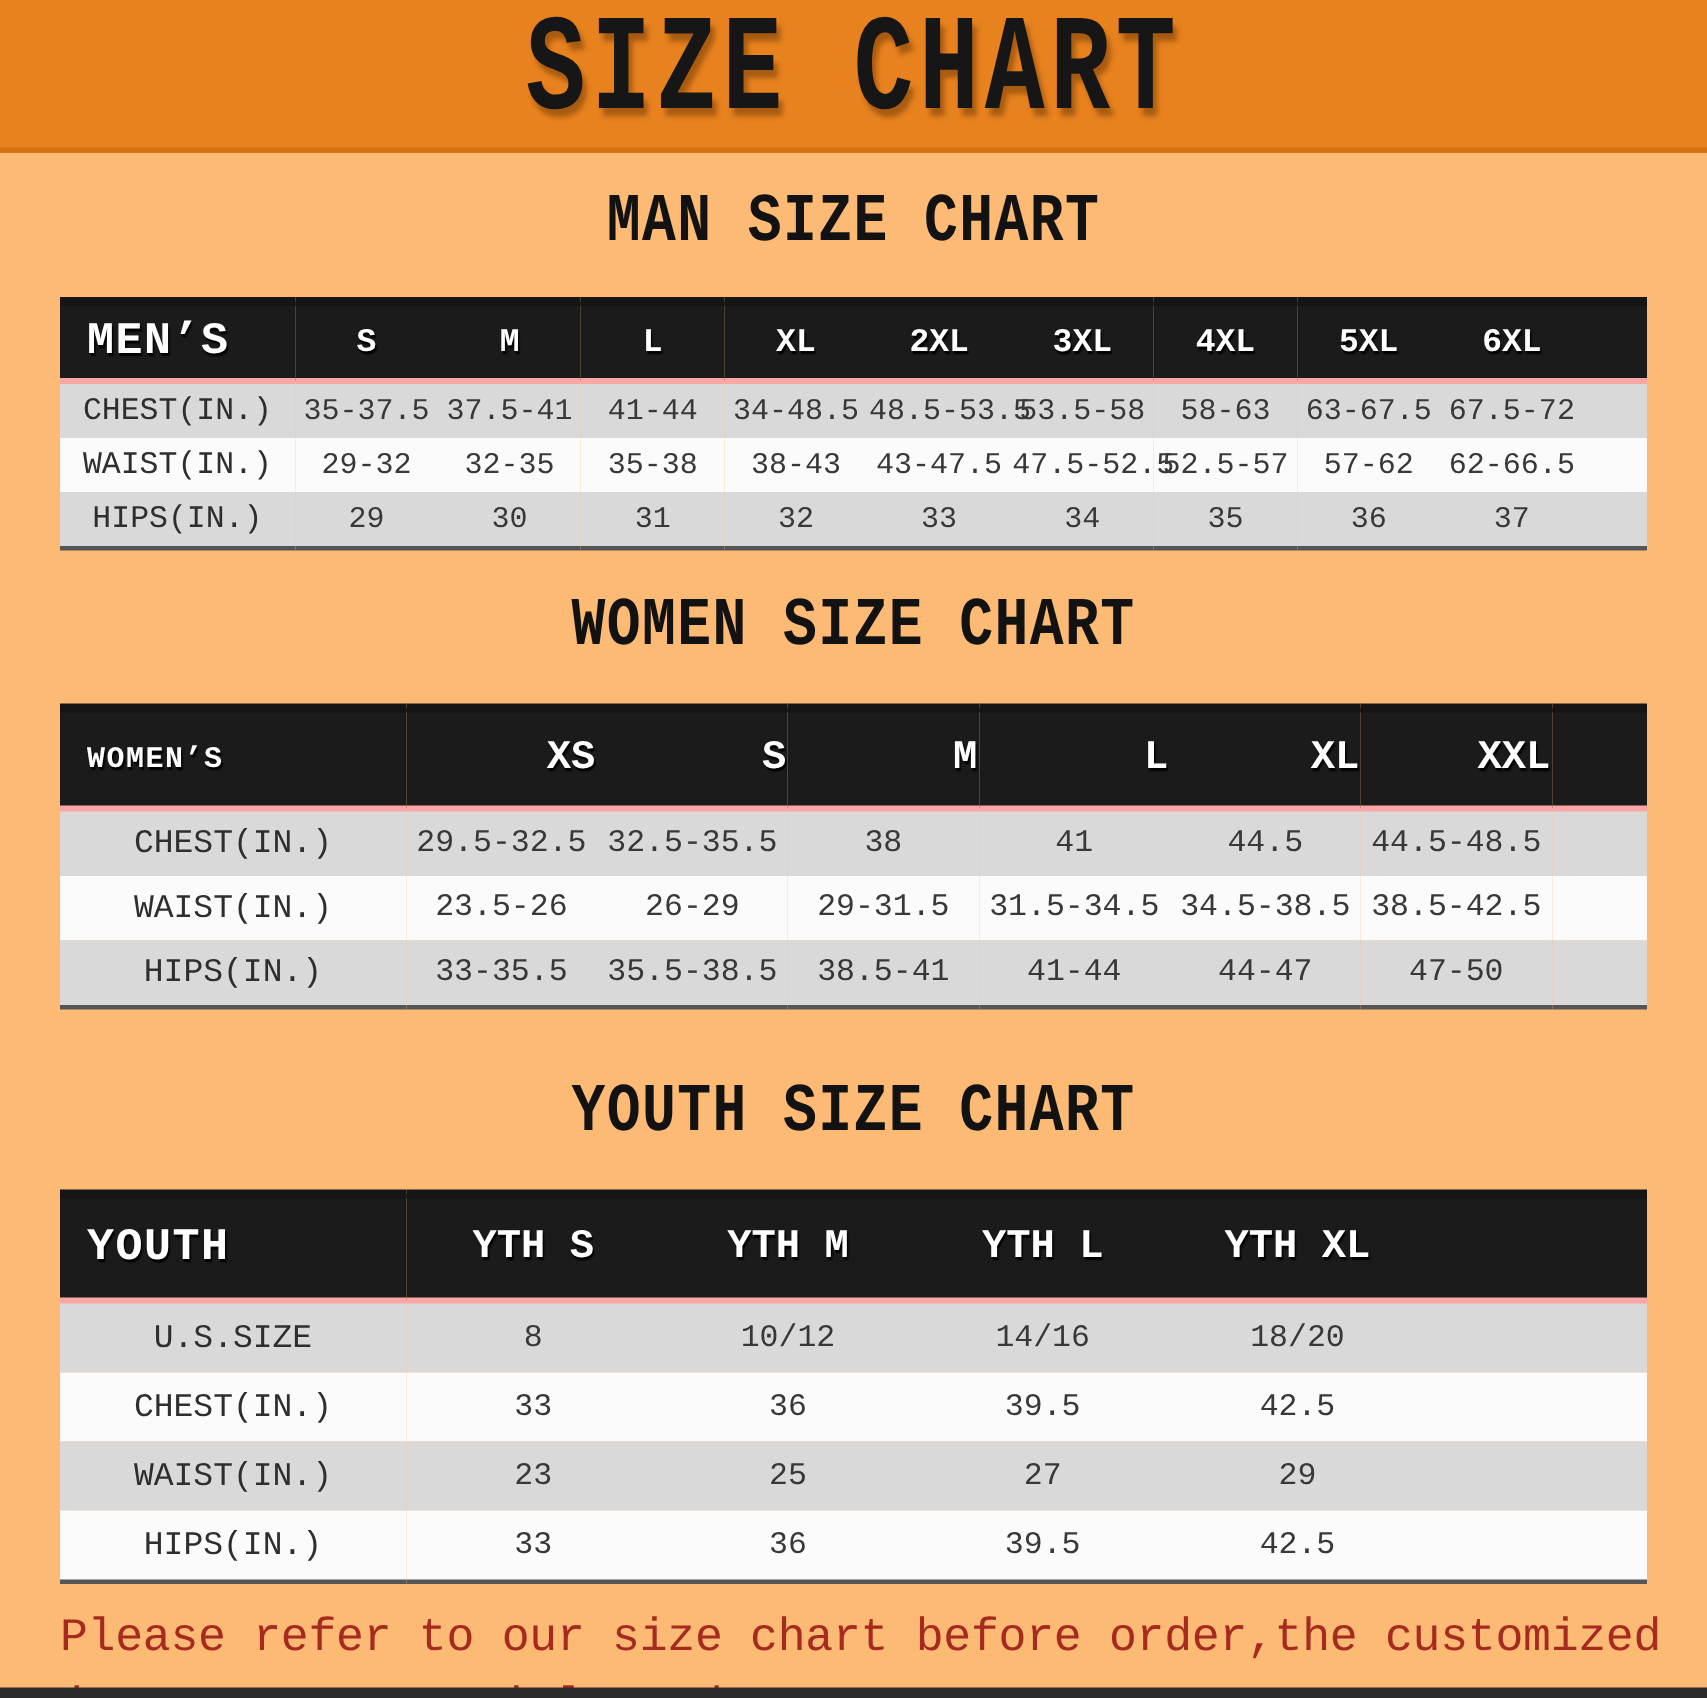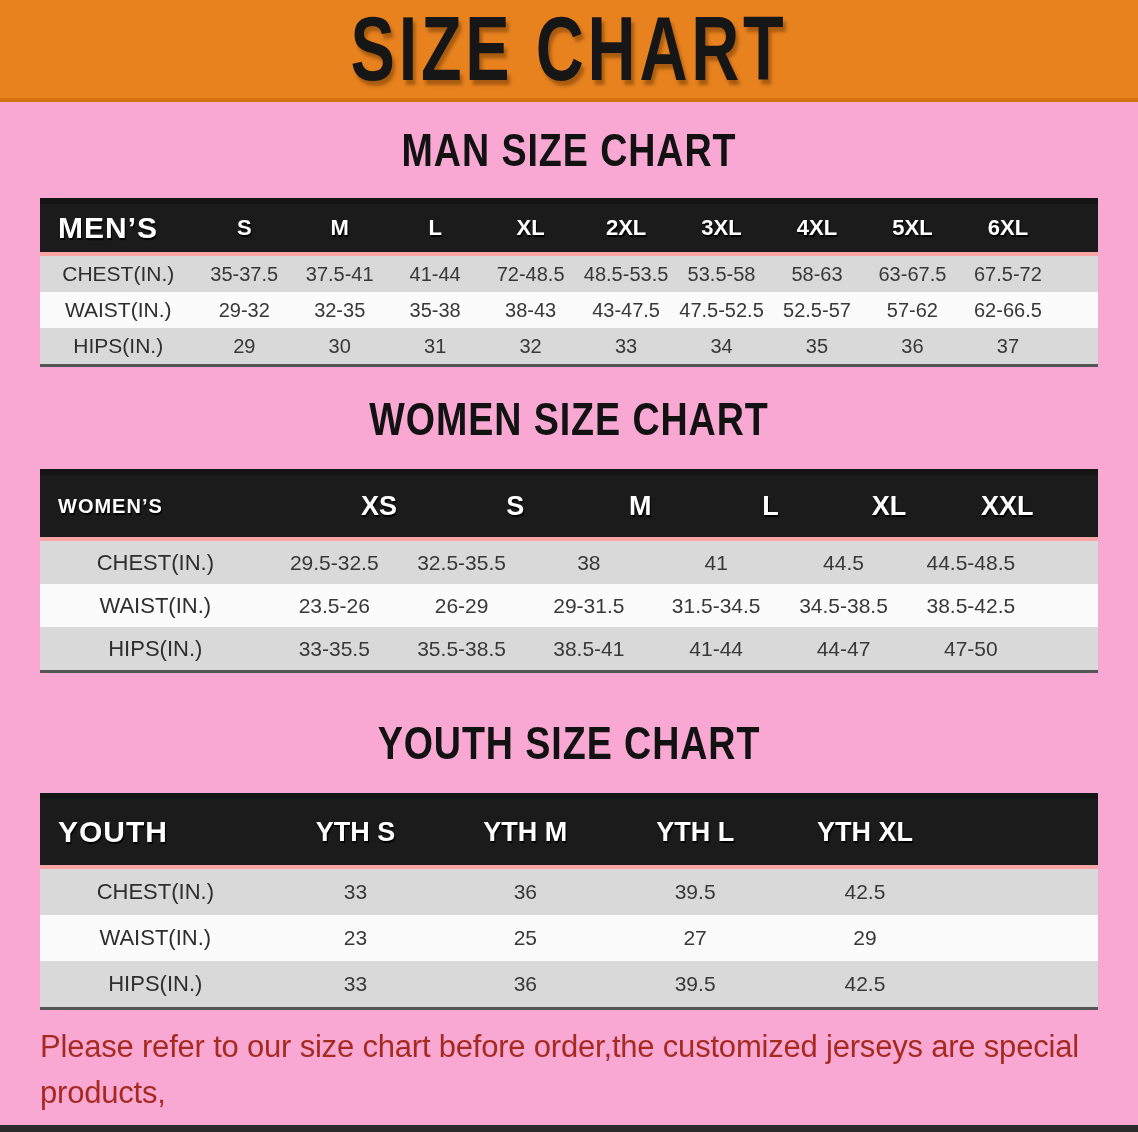--- a/index.html
+++ b/index.html
@@ -1,22 +1,22 @@
 <!DOCTYPE html>
 <html><head>
 <meta charset="utf-8">
 <style>
   html, body { margin: 0; padding: 0; background: #ffffff; }
   .page {
     position: relative;
     width: 1138px;
     height: 1132px;
-    background: #f9a8d4;
+    background: #fdba74;
     overflow: hidden;
-    font-family: Liberation Sans, sans-serif;
+    font-family: Liberation Mono, monospace;
   }
 
   
   .banner {
     height: 98px;
     background: #E8821E;
     border-bottom: 4px solid #d4730f;
     display: flex;
     align-items: center;
     justify-content: center;
@@ -157,21 +157,21 @@
               <th>6XL</th>
               <th class="filler"></th>
             </tr>
           </thead>
           <tbody>
             <tr>
               <td class="row-label">CHEST(IN.)</td>
               <td>35-37.5</td>
               <td>37.5-41</td>
               <td>41-44</td>
-              <td>72-48.5</td>
+              <td>34-48.5</td>
               <td>48.5-53.5</td>
               <td>53.5-58</td>
               <td>58-63</td>
               <td>63-67.5</td>
               <td>67.5-72</td>
               <td class="filler"></td>
             </tr>
             <tr>
               <td class="row-label">WAIST(IN.)</td>
               <td>29-32</td>
@@ -260,20 +260,28 @@
               <th>YOUTH</th>
               <th>YTH S</th>
               <th>YTH M</th>
               <th>YTH L</th>
               <th>YTH XL</th>
               <th class="filler"></th>
             </tr>
           </thead>
           <tbody>
             <tr>
+              <td class="row-label">U.S.SIZE</td>
+              <td>8</td>
+              <td>10/12</td>
+              <td>14/16</td>
+              <td>18/20</td>
+              <td class="filler"></td>
+            </tr>
+            <tr>
               <td class="row-label">CHEST(IN.)</td>
               <td>33</td>
               <td>36</td>
               <td>39.5</td>
               <td>42.5</td>
               <td class="filler"></td>
             </tr>
             <tr>
               <td class="row-label">WAIST(IN.)</td>
               <td>23</td>

